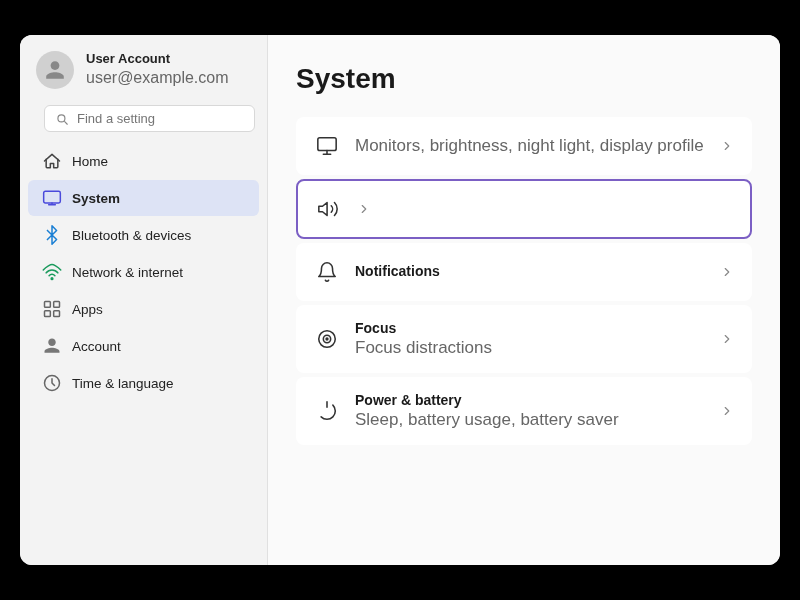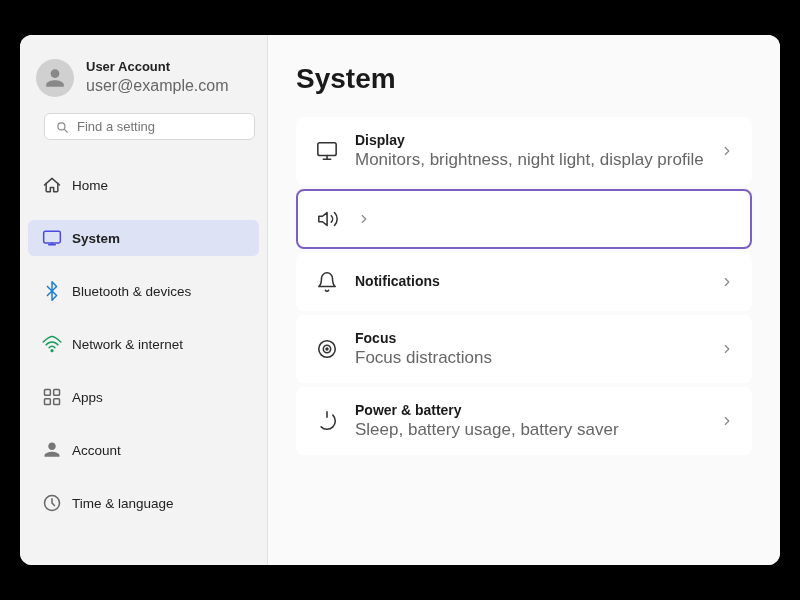--- a/index.html
+++ b/index.html
@@ -21,21 +21,20 @@
       overflow: hidden;
       box-shadow: 0 4px 32px rgba(0,0,0,0.18);
     }
     
     .sidebar {
       width: 248px;
       min-width: 248px;
       background: #f3f3f3;
       display: flex;
       flex-direction: column;
-      padding-top: 8px;
       border-right: 1px solid #e0e0e0;
       overflow: hidden;
     }
     .profile-section {
       display: flex;
       align-items: center;
       padding: 16px 16px 12px 16px;
       gap: 12px;
     }
     .avatar-circle {
@@ -96,21 +95,21 @@
       list-style: none;
       flex: 1;
       overflow-y: auto;
     }
     .nav-item {
       display: flex;
       align-items: center;
       gap: 10px;
       padding: 8px 14px;
       border-radius: 6px;
-      margin: 17px 8px;
+      margin: 1px 8px;
       cursor: pointer;
       font-size: 13.5px;
       color: #222;
       position: relative;
     }
     .nav-item.active {
       background: #dde3f5;
       font-weight: 600;
     }
     .nav-item .nav-icon {
@@ -306,21 +305,20 @@
     <div class="settings-list">
 
       <div class="settings-item">
         <div class="settings-item-icon">
           <svg viewBox="0 0 24 24">
             <rect x="2" y="3" width="20" height="14" rx="2" stroke="#333" stroke-width="1.7" fill="none"></rect>
             <path d="M8 21h8M12 17v4" stroke="#333" stroke-width="1.7" stroke-linecap="round"></path>
           </svg>
         </div>
         <div class="settings-item-text">
-          <div class="settings-item-title">Display</div>
           <div class="settings-item-desc">Monitors, brightness, night light, display profile</div>
         </div>
         <div class="chevron-icon">
           <svg viewBox="0 0 24 24">
               <path d="M9 18l6-6-6-6" stroke-linecap="round" stroke-linejoin="round"></path>
             </svg>
         </div>
       </div>
 
       <div class="settings-item highlighted">

